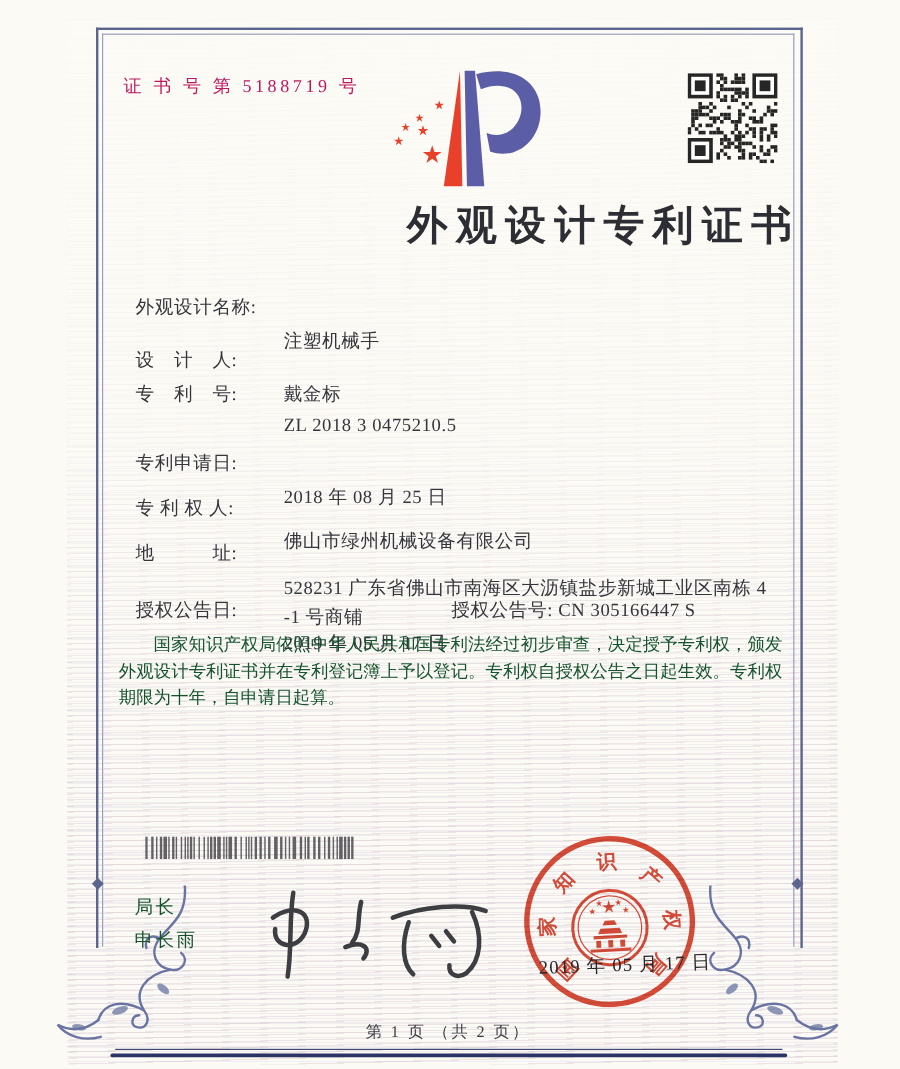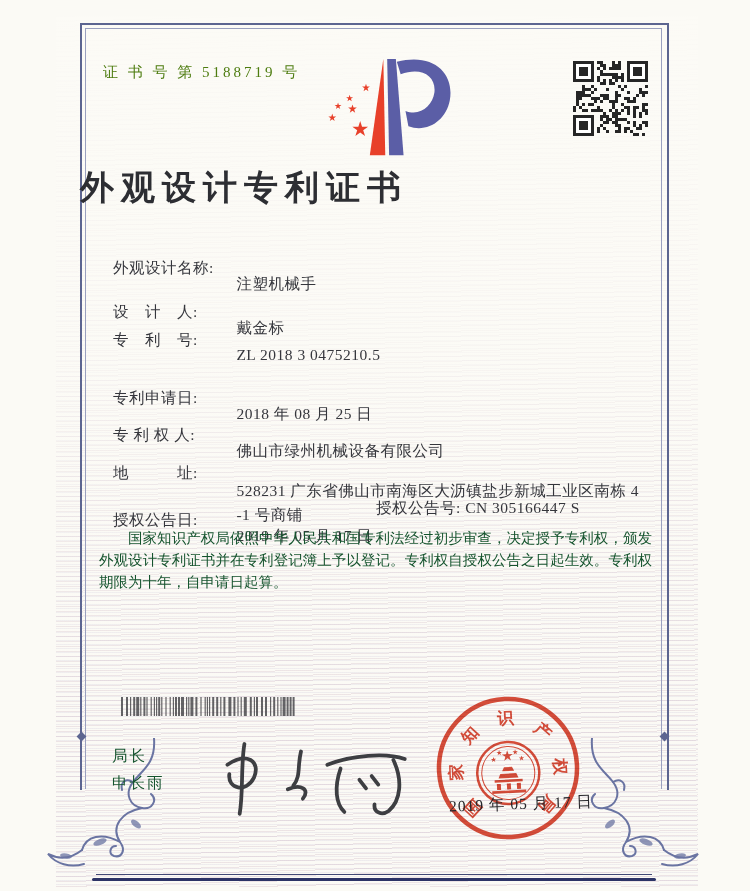--- a/index.html
+++ b/index.html
@@ -50,30 +50,30 @@
   .bottom-rule-thin{
     position:absolute;left:96px;top:874px;width:556px;height:0;
     border-top:1.5px solid #414876;
   }
   .bottom-rule-thick{
     position:absolute;left:92px;top:878px;width:564px;height:3px;
     background:var(--frame-dark);border-radius:2px;
   }
   
   .cert-no{
-    position:absolute;left:103px;top:63px;font-size:15px;letter-spacing:3px;color:#4d7c0f;
+    position:absolute;left:103px;top:63px;font-size:15px;letter-spacing:3px;color:#be185d;
   }
   .logo{position:absolute;left:318px;top:56px;width:148px;height:106px;}
   .qr{position:absolute;left:573px;top:61px;width:75px;height:75px;}
   .title{
-    position:absolute;left:80px;top:165px;width:587px;text-align:left;
+    position:absolute;left:80px;top:165px;width:587px;text-align:right;
     font-size:34px;font-weight:600;letter-spacing:7px;color:#2d2e33;
   }
   .frow{position:absolute;left:113px;width:545px;font-size:15.5px;letter-spacing:.5px;}
-  .flabel{display:inline-block;width:119px;vertical-align:top;margin-top:12px;}
+  .flabel{display:inline-block;width:119px;vertical-align:top;}
   .fvalue{display:inline-block;vertical-align:top;max-width:420px;margin-top:28px;}
   .preline{white-space:pre-line;line-height:1.55;}
   .grant-no{position:absolute;left:263px;top:0;white-space:nowrap;}
   .paras{position:absolute;left:99px;top:527px;width:553px;}
   .paras p{
     margin:0;text-indent:2em;font-size:14.5px;line-height:22px;
     text-align:justify;color:#14532d;
   }
   .barcode{position:absolute;left:121px;top:697px;width:177px;height:19px;opacity:.8;}
   .signer{
@@ -477,14 +477,15 @@
       <polygon points="64,84 84,84 82,79.5 66,79.5"></polygon>
       <rect x="60" y="85.5" width="28" height="2.6"></rect>
       <rect x="62" y="89.5" width="4" height="6"></rect>
       <rect x="72" y="89.5" width="4" height="6"></rect>
       <rect x="82" y="89.5" width="4" height="6"></rect>
       <rect x="57" y="96.5" width="34" height="2.6"></rect>
     </g>
   </svg>
   <div class="seal-date">2019 年 05 月 17 日</div>
 
+  <div class="footer">第 1 页 （共 2 页）</div>
 
 </div>
 
 </body></html>

